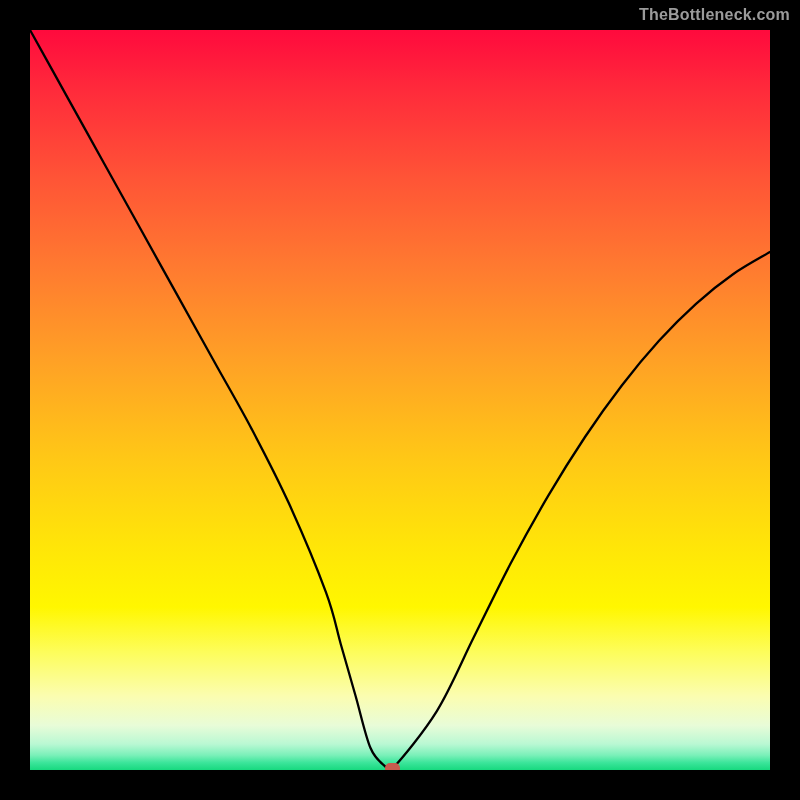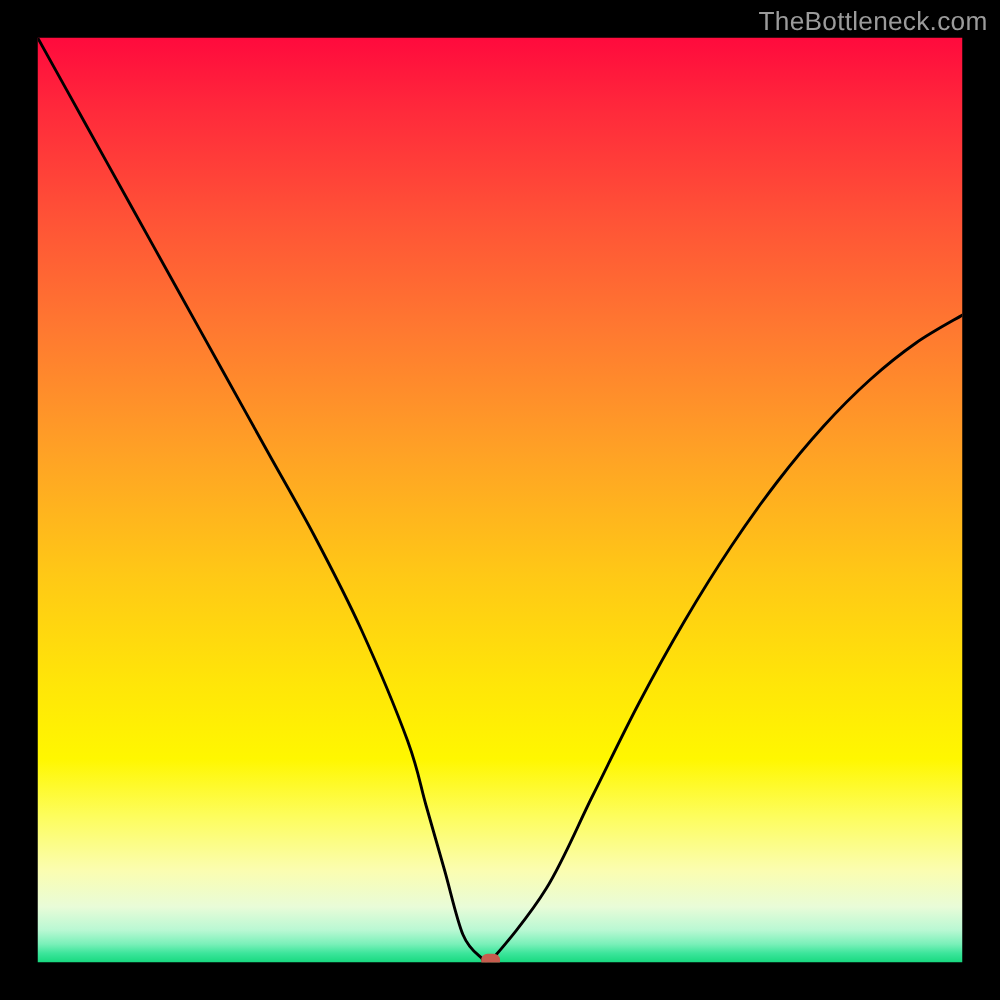--- a/index.html
+++ b/index.html
@@ -47,22 +47,22 @@
       #7af0b9 98%,
       #3ce59b 99%,
       #17d97f 100%
     );
   }
   .watermark {
     position: absolute;
     top: 6px;
     right: 10px;
     color: #9b9b9b;
-    font-size: 21px;
-    font-weight: 400;
+    font-size: 16px;
+    font-weight: 700;
     letter-spacing: 0.2px;
     user-select: none;
   }
   svg.curve {
     position: absolute;
     inset: 0;
   }
   .marker {
     position: absolute;
     width: 15px;

